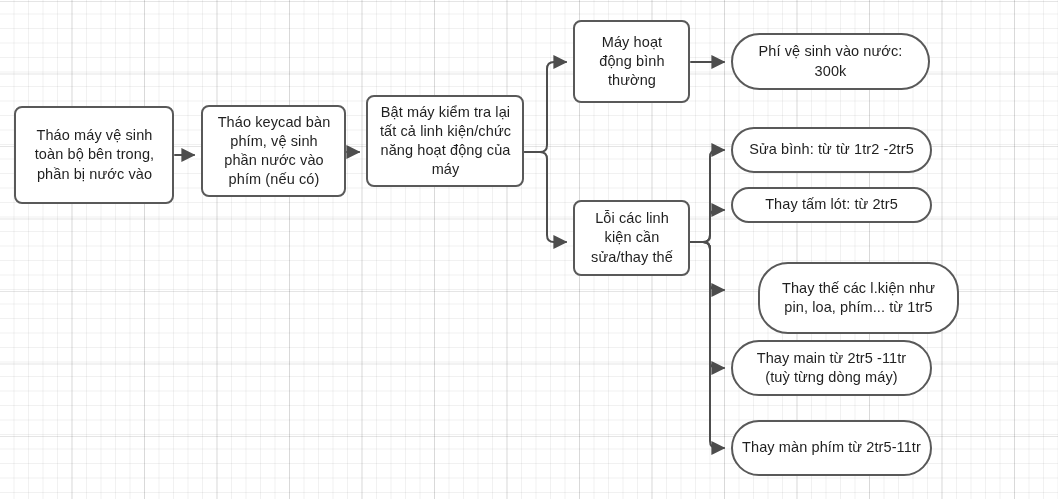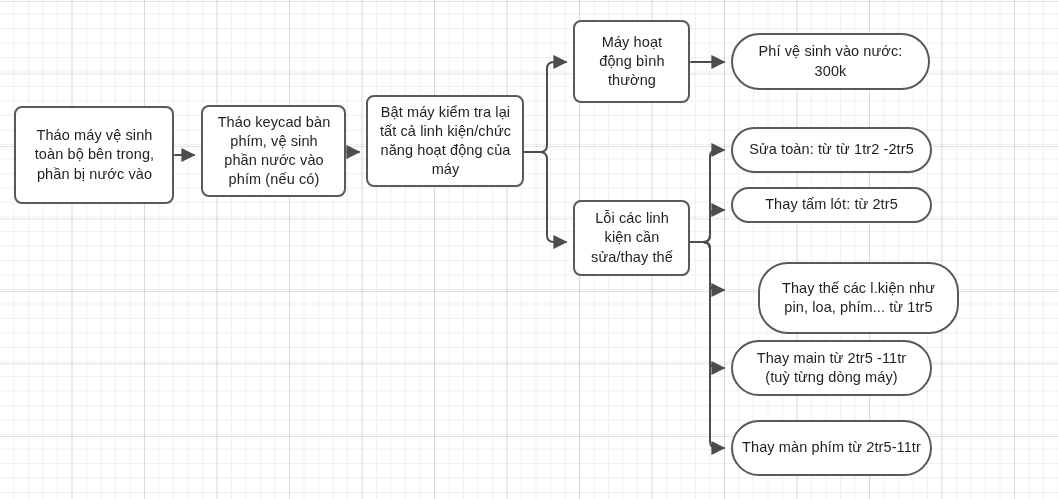--- a/index.html
+++ b/index.html
@@ -104,21 +104,21 @@
 động bình
 thường</div>
 
   <div class="node rect" style="left:573px; top:200px; width:117px; height:76px;">Lỗi các linh
 kiện cần
 sửa/thay thế</div>
 
   <div class="node pill" style="left:731px; top:33px; width:199px; height:57px;">Phí vệ sinh vào nước:
 300k</div>
 
-  <div class="node pill" style="left:731px; top:127px; width:201px; height:46px;">Sửa toàn: từ từ 1tr2 -2tr5</div>
+  <div class="node pill" style="left:731px; top:127px; width:201px; height:46px;">Sửa bình: từ từ 1tr2 -2tr5</div>
 
   <div class="node pill" style="left:731px; top:187px; width:201px; height:36px;">Thay tấm lót: từ 2tr5</div>
 
   <div class="node pill" style="left:758px; top:262px; width:201px; height:72px;">Thay thế các l.kiện như
 pin, loa, phím... từ 1tr5</div>
 
   <div class="node pill" style="left:731px; top:340px; width:201px; height:56px;">Thay main từ 2tr5 -11tr
 (tuỳ từng dòng máy)</div>
 
   <div class="node pill" style="left:731px; top:420px; width:201px; height:56px;">Thay màn phím từ 2tr5-11tr</div>

